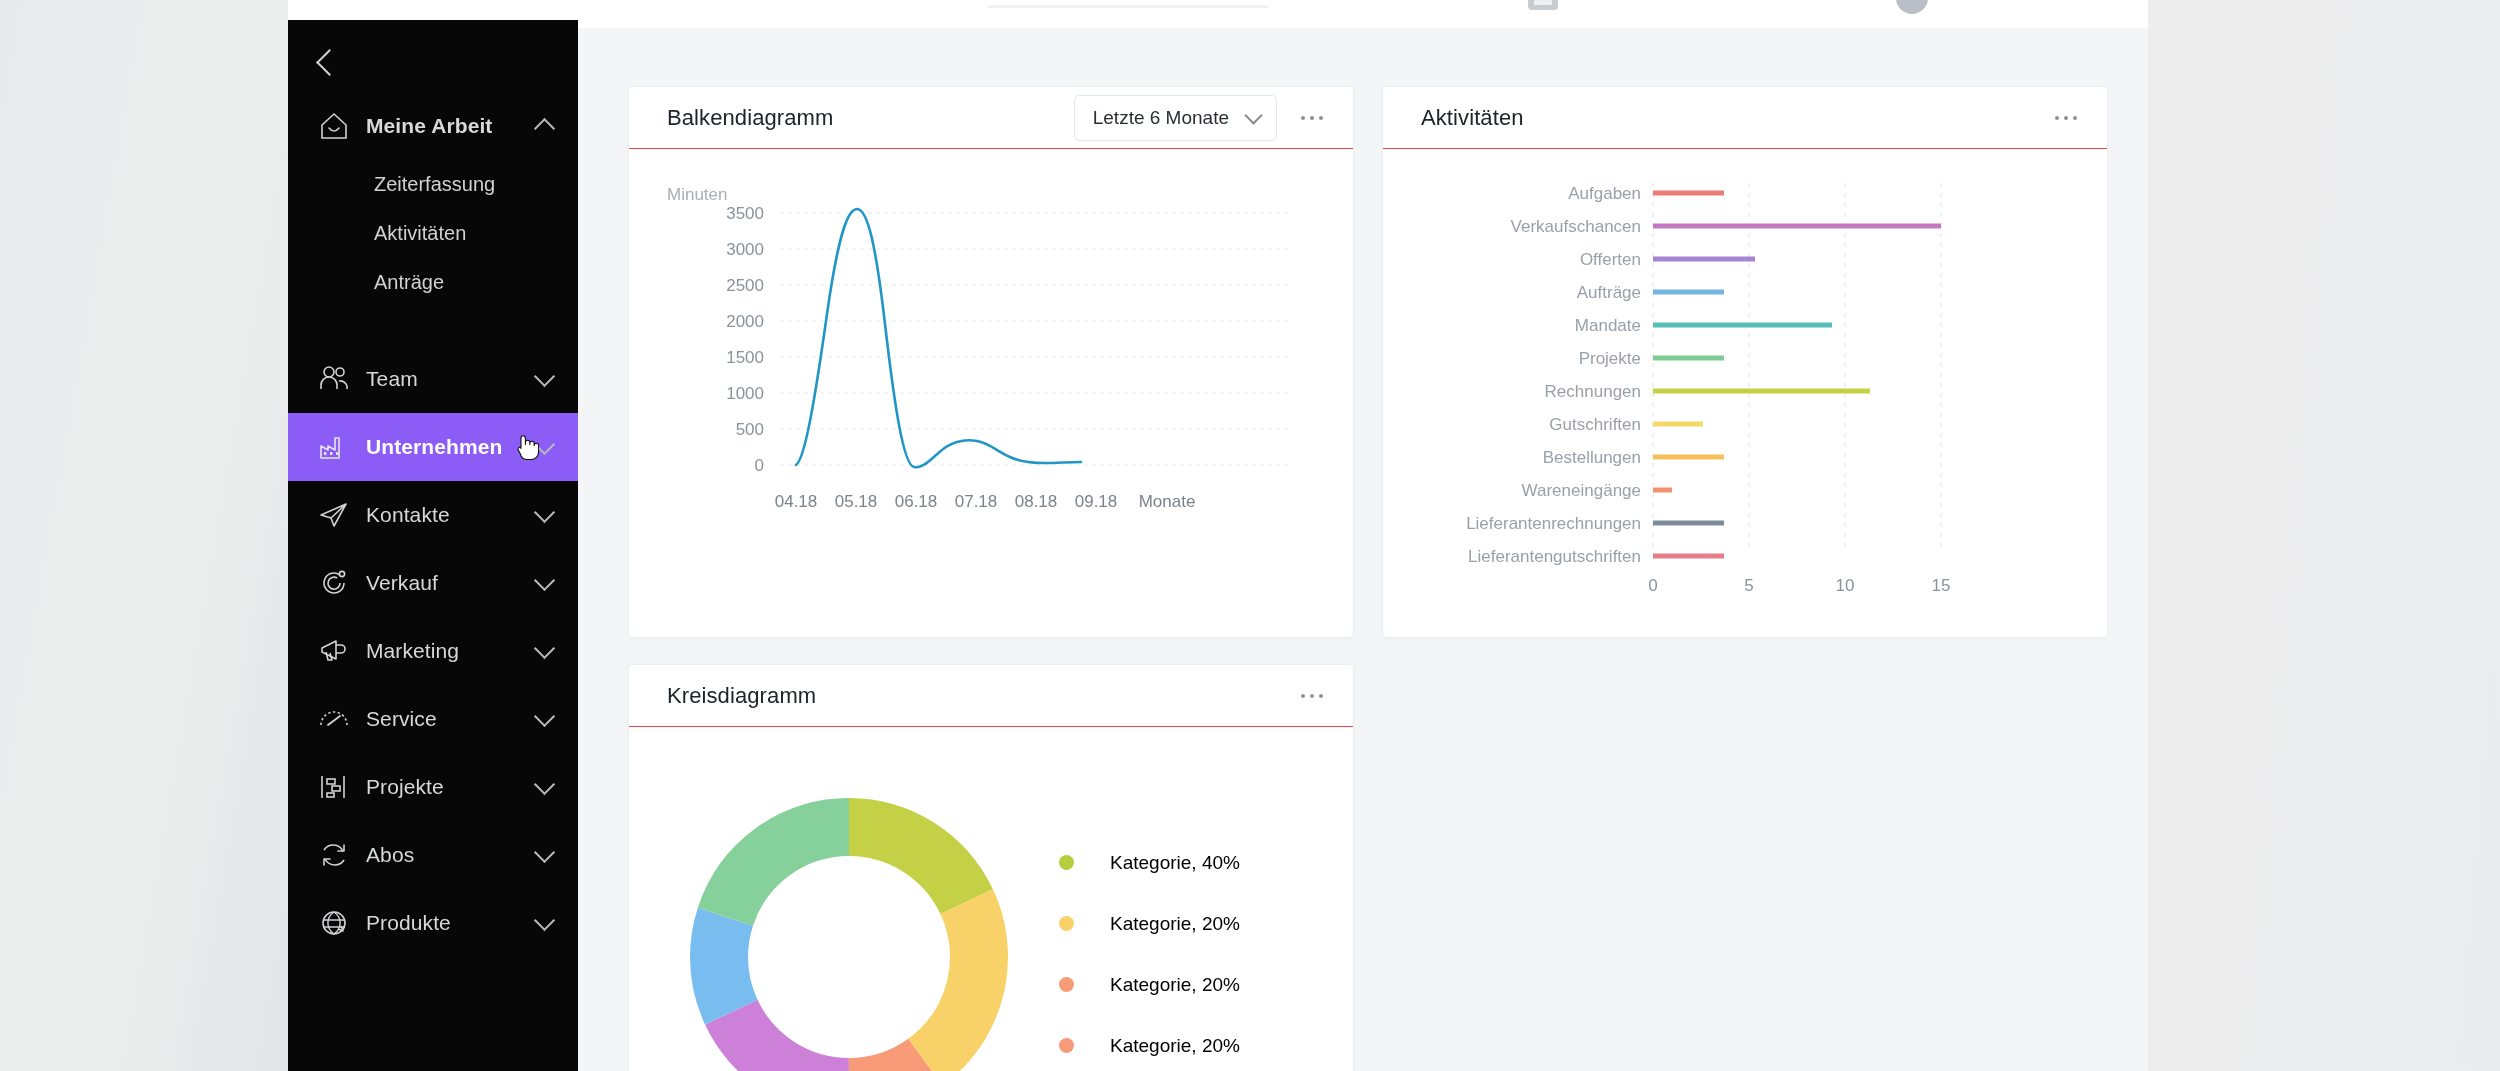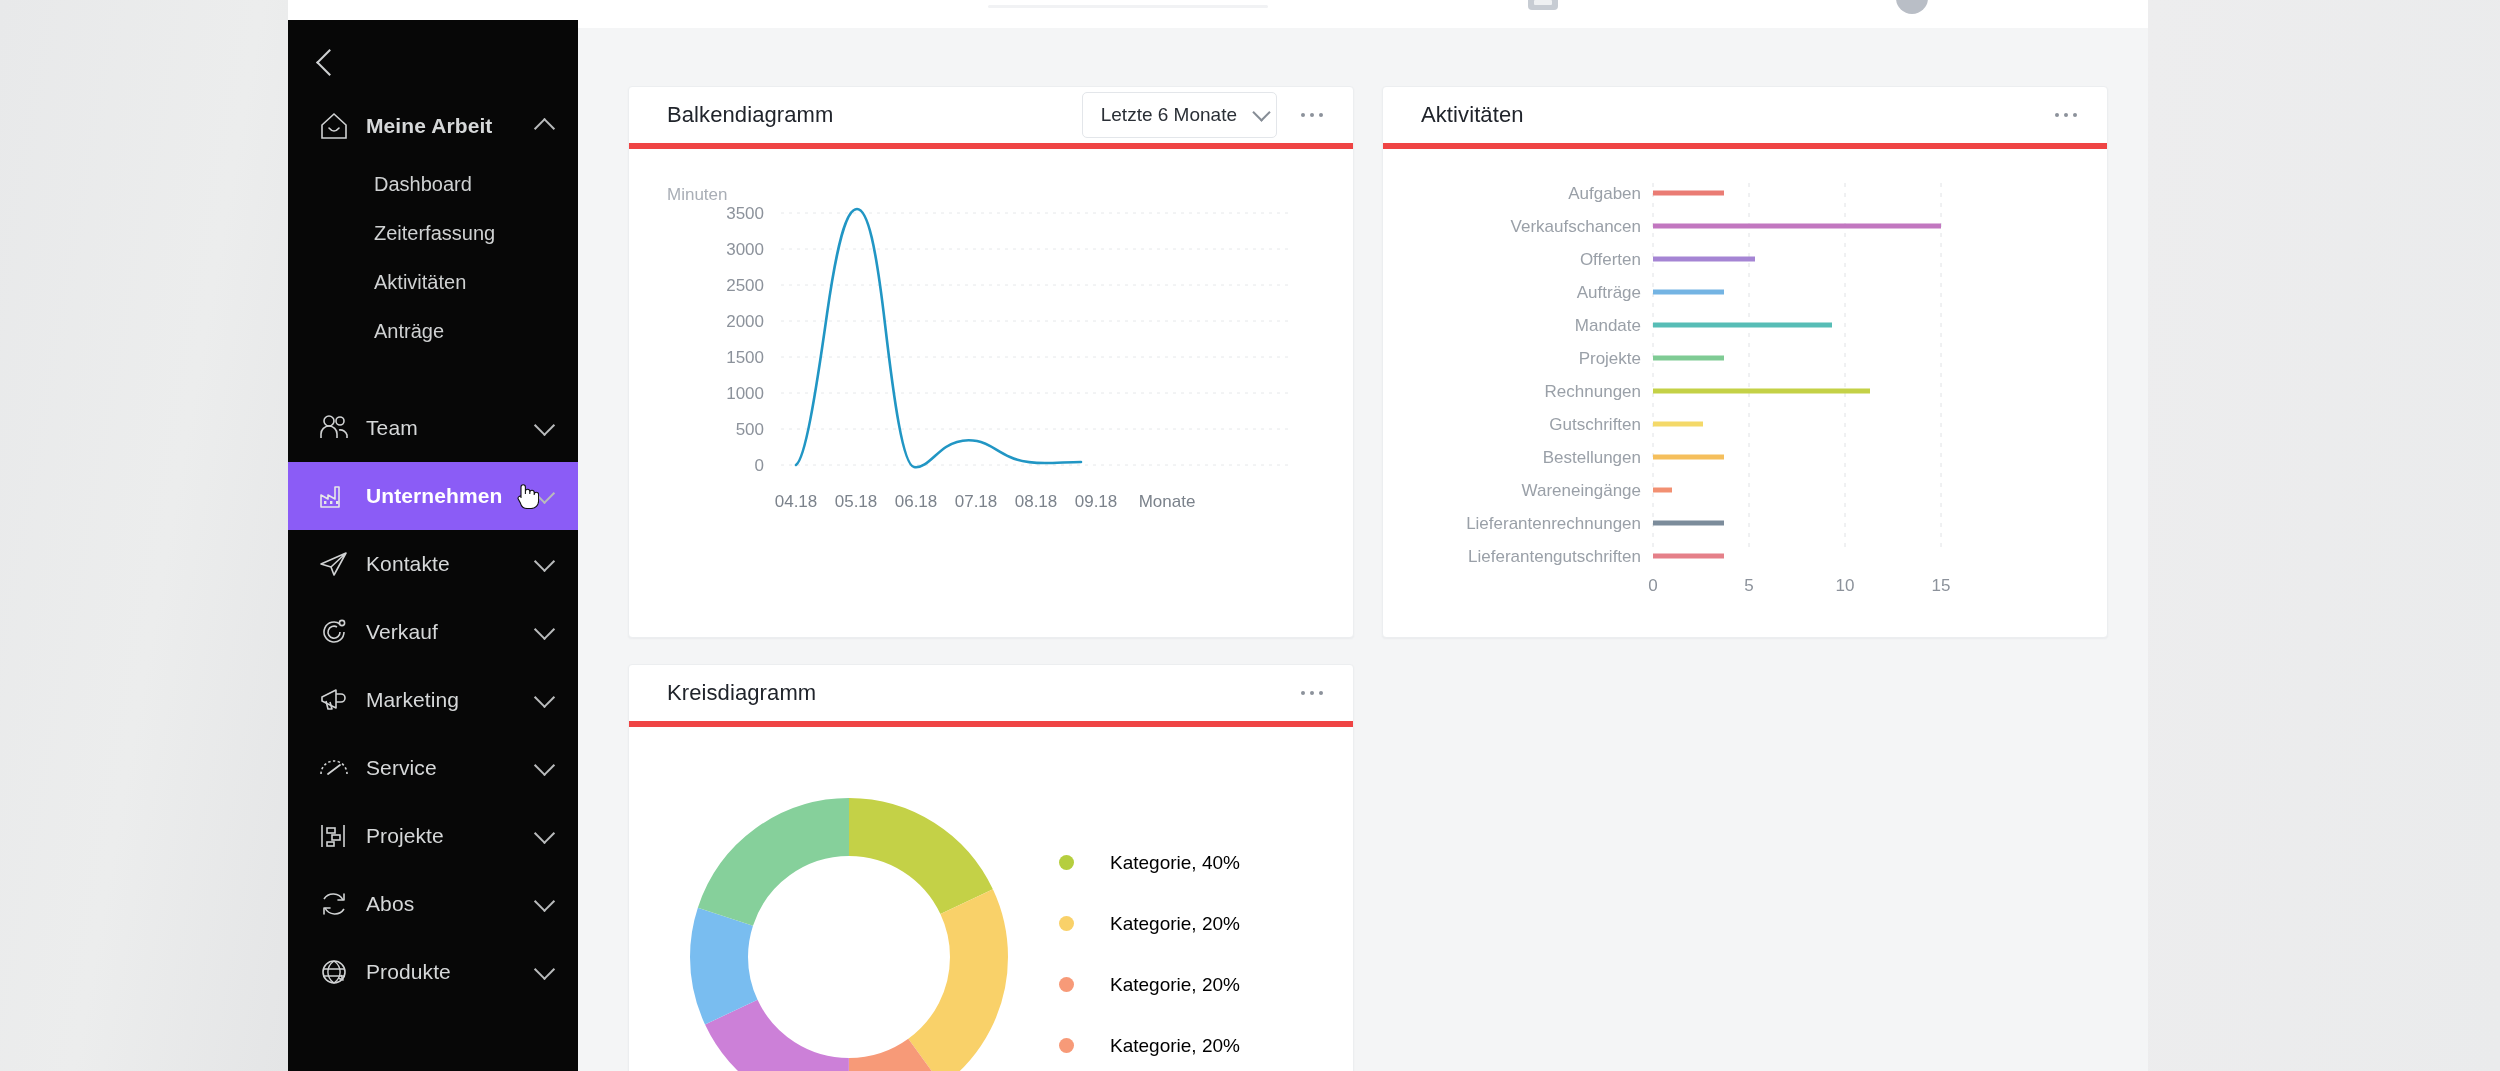--- a/index.html
+++ b/index.html
@@ -52,25 +52,25 @@
   .chev.up{transform:rotate(-135deg);margin-bottom:-5px;}
   .sub{height:49px;display:flex;align-items:center;padding-left:86px;box-sizing:border-box;
        font-size:20px;color:#cfd1d2;cursor:pointer;white-space:nowrap;}
   .sb-gap{height:38px;}
   .cursor-hand{position:absolute;left:225px;top:19px;width:26px;height:28px;}
 
   
   .card{position:absolute;background:#ffffff;border:1px solid #eceef0;border-radius:4px;
         box-shadow:0 1px 2px rgba(20,25,35,.045);}
   .card-head{height:62px;display:flex;align-items:center;padding:0 28px 0 38px;
-        box-sizing:border-box;border-bottom:6px solid #ef4444;}
+        box-sizing:border-box;border-bottom:1px solid #ef4444;}
   .card-title{font-size:22px;color:#20242b;font-weight:400;letter-spacing:.1px;}
   .head-spacer{flex:1;}
   .select{display:flex;align-items:center;justify-content:space-between;
-        height:46px;min-width:190px;padding:0 8px 0 18px;box-sizing:border-box;
+        height:46px;min-width:190px;padding:0 16px 0 18px;box-sizing:border-box;
         border:1px solid #e3e6ea;border-radius:5px;background:#fff;cursor:pointer;}
   .select-val{font-size:19px;color:#2a2f36;white-space:nowrap;}
   .select-chev{width:11px;height:11px;border-right:2px solid #868d96;border-bottom:2px solid #868d96;
         transform:rotate(45deg);margin-left:18px;margin-bottom:5px;}
   .dots{margin-left:22px;display:flex;gap:5px;align-items:center;cursor:pointer;padding:6px 2px;}
   .dots i{width:4px;height:4px;border-radius:50%;background:#8c929b;display:block;}
   .card-body{position:relative;}
 
   
   .lc-ylabel{position:absolute;left:38px;top:28px;font-size:17px;color:#a9aeb6;margin-top:8px;}
@@ -115,21 +115,20 @@
         <div class="sb-row">
           <span class="sb-ico">
             <svg width="32" height="30" viewBox="0 0 32 30">
                 <path d="M4 14 L16 3 L28 14 L28 27 L4 27 Z" fill="none" stroke="#d0d2d3" stroke-width="1.6"></path>
                 <path d="M11 17 q5 6 10 0" fill="none" stroke="#d0d2d3" stroke-width="1.6" stroke-linecap="round"></path>
               </svg>
           </span>
           <span class="sb-label" style="font-weight:600">Meine Arbeit</span>
           <span class="chev up"></span>
         </div>
-        <div class="sub">Dashboard</div>
         <div class="sub">Zeiterfassung</div>
         <div class="sub">Aktivitäten</div>
         <div class="sub">Anträge</div>
       </div>
 
       <div class="sb-gap"></div>
 
       <div class="sb-row">
         <span class="sb-ico">
           <svg width="32" height="28" viewBox="0 0 32 28">

